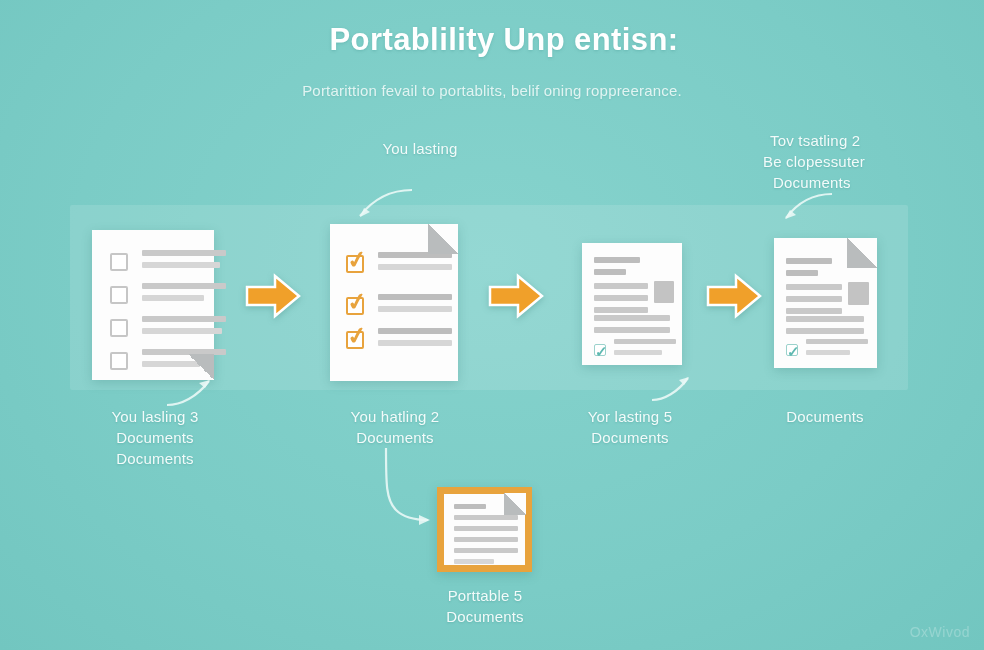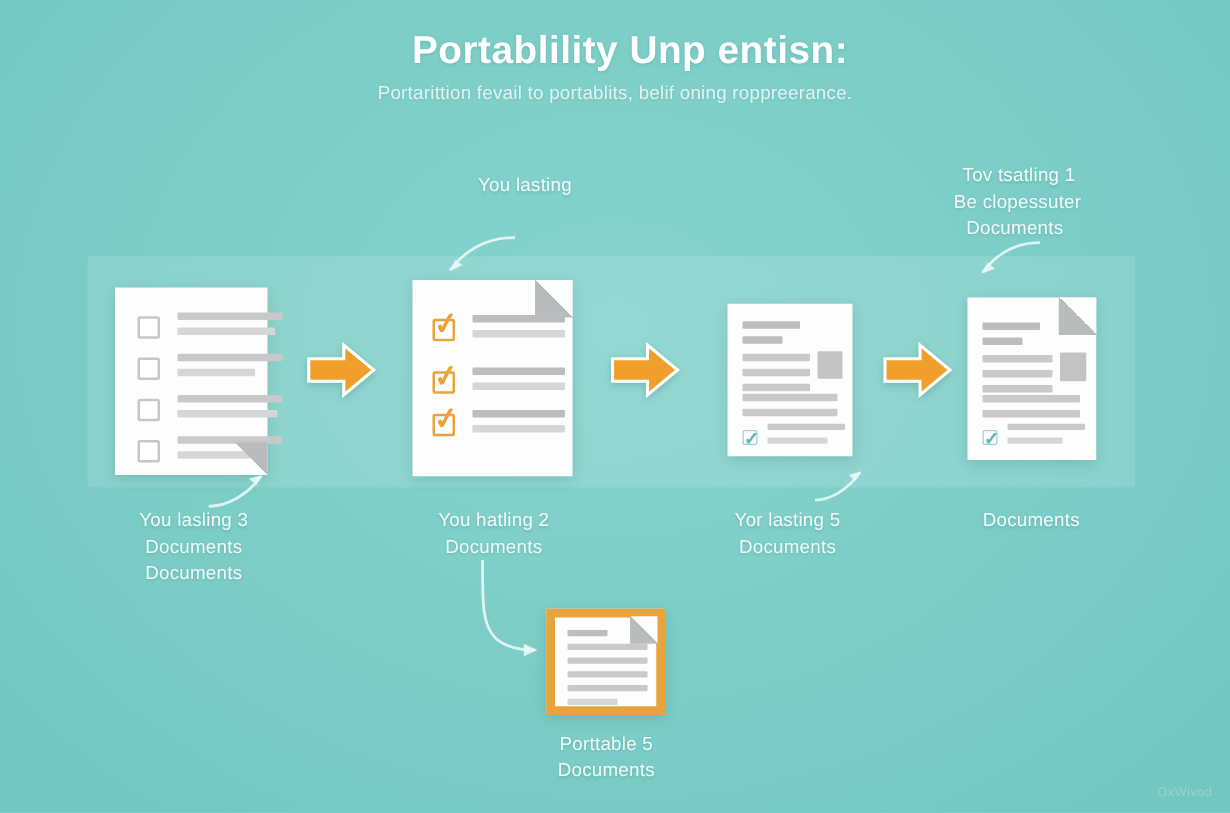--- a/index.html
+++ b/index.html
@@ -32,21 +32,21 @@
   .title {
     font-size: 31px;
     font-weight: bold;
     color: #ffffff;
     letter-spacing: 0.4px;
     text-shadow: 0 1px 3px rgba(80,160,155,0.45);
     line-height: 44px;
     padding-left: 24px;
   }
   .subtitle {
-    margin-top: 4px;
+    margin-top: 20px;
     font-size: 15px;
     color: #eaf8f6;
     letter-spacing: 0.2px;
     opacity: 0.92;
     text-shadow: 0 1px 2px rgba(80,160,155,0.35);
   }
 
   
   .band {
     position: absolute;
@@ -149,21 +149,21 @@
     white-space: nowrap;
   }
 
   
   .curve { position: absolute; overflow: visible; }
 
   
   .watermark {
     position: absolute;
     right: 14px; bottom: 10px;
-    font-size: 10px;
+    font-size: 14px;
     color: rgba(255,255,255,0.25);
     letter-spacing: 0.5px;
   }
 </style>
 </head>
 <body>
 
 <div id="canvas">
 
   <div class="header">
@@ -325,21 +325,21 @@
 
   <div class="label" style="left:320px; top:138px; width:200px;">
     <div>You lasting</div>
   </div>
   <svg class="curve" style="left:340px; top:186px; width:80px; height:40px;" viewBox="0 0 80 40">
     <path d="M72,4 C52,4 34,12 20,30" stroke="#eaf8f6" stroke-width="2.2" fill="none" opacity="0.9"></path>
     <path d="M20,31 L30,26 L24,22 Z" fill="#eaf8f6" opacity="0.9"></path>
   </svg>
 
   <div class="label" style="left:745px; top:130px; width:220px; text-align:left;">
-    <div style="padding-left:25px;">Tov tsatling 1</div>
+    <div style="padding-left:25px;">Tov tsatling 2</div>
     <div style="padding-left:18px;">Be clopessuter</div>
     <div style="padding-left:28px;">Documents</div>
   </div>
   <svg class="curve" style="left:770px; top:190px; width:70px; height:38px;" viewBox="0 0 70 38">
     <path d="M62,4 C44,4 28,12 16,28" stroke="#eaf8f6" stroke-width="2.2" fill="none" opacity="0.9"></path>
     <path d="M15,29 L26,25 L20,20 Z" fill="#eaf8f6" opacity="0.9"></path>
   </svg>
 
   <svg class="curve" style="left:163px; top:375px; width:70px; height:35px;" viewBox="0 0 70 35">
     <path d="M4,30 C18,30 34,22 46,6" stroke="#eaf8f6" stroke-width="2.2" fill="none" opacity="0.9"></path>

